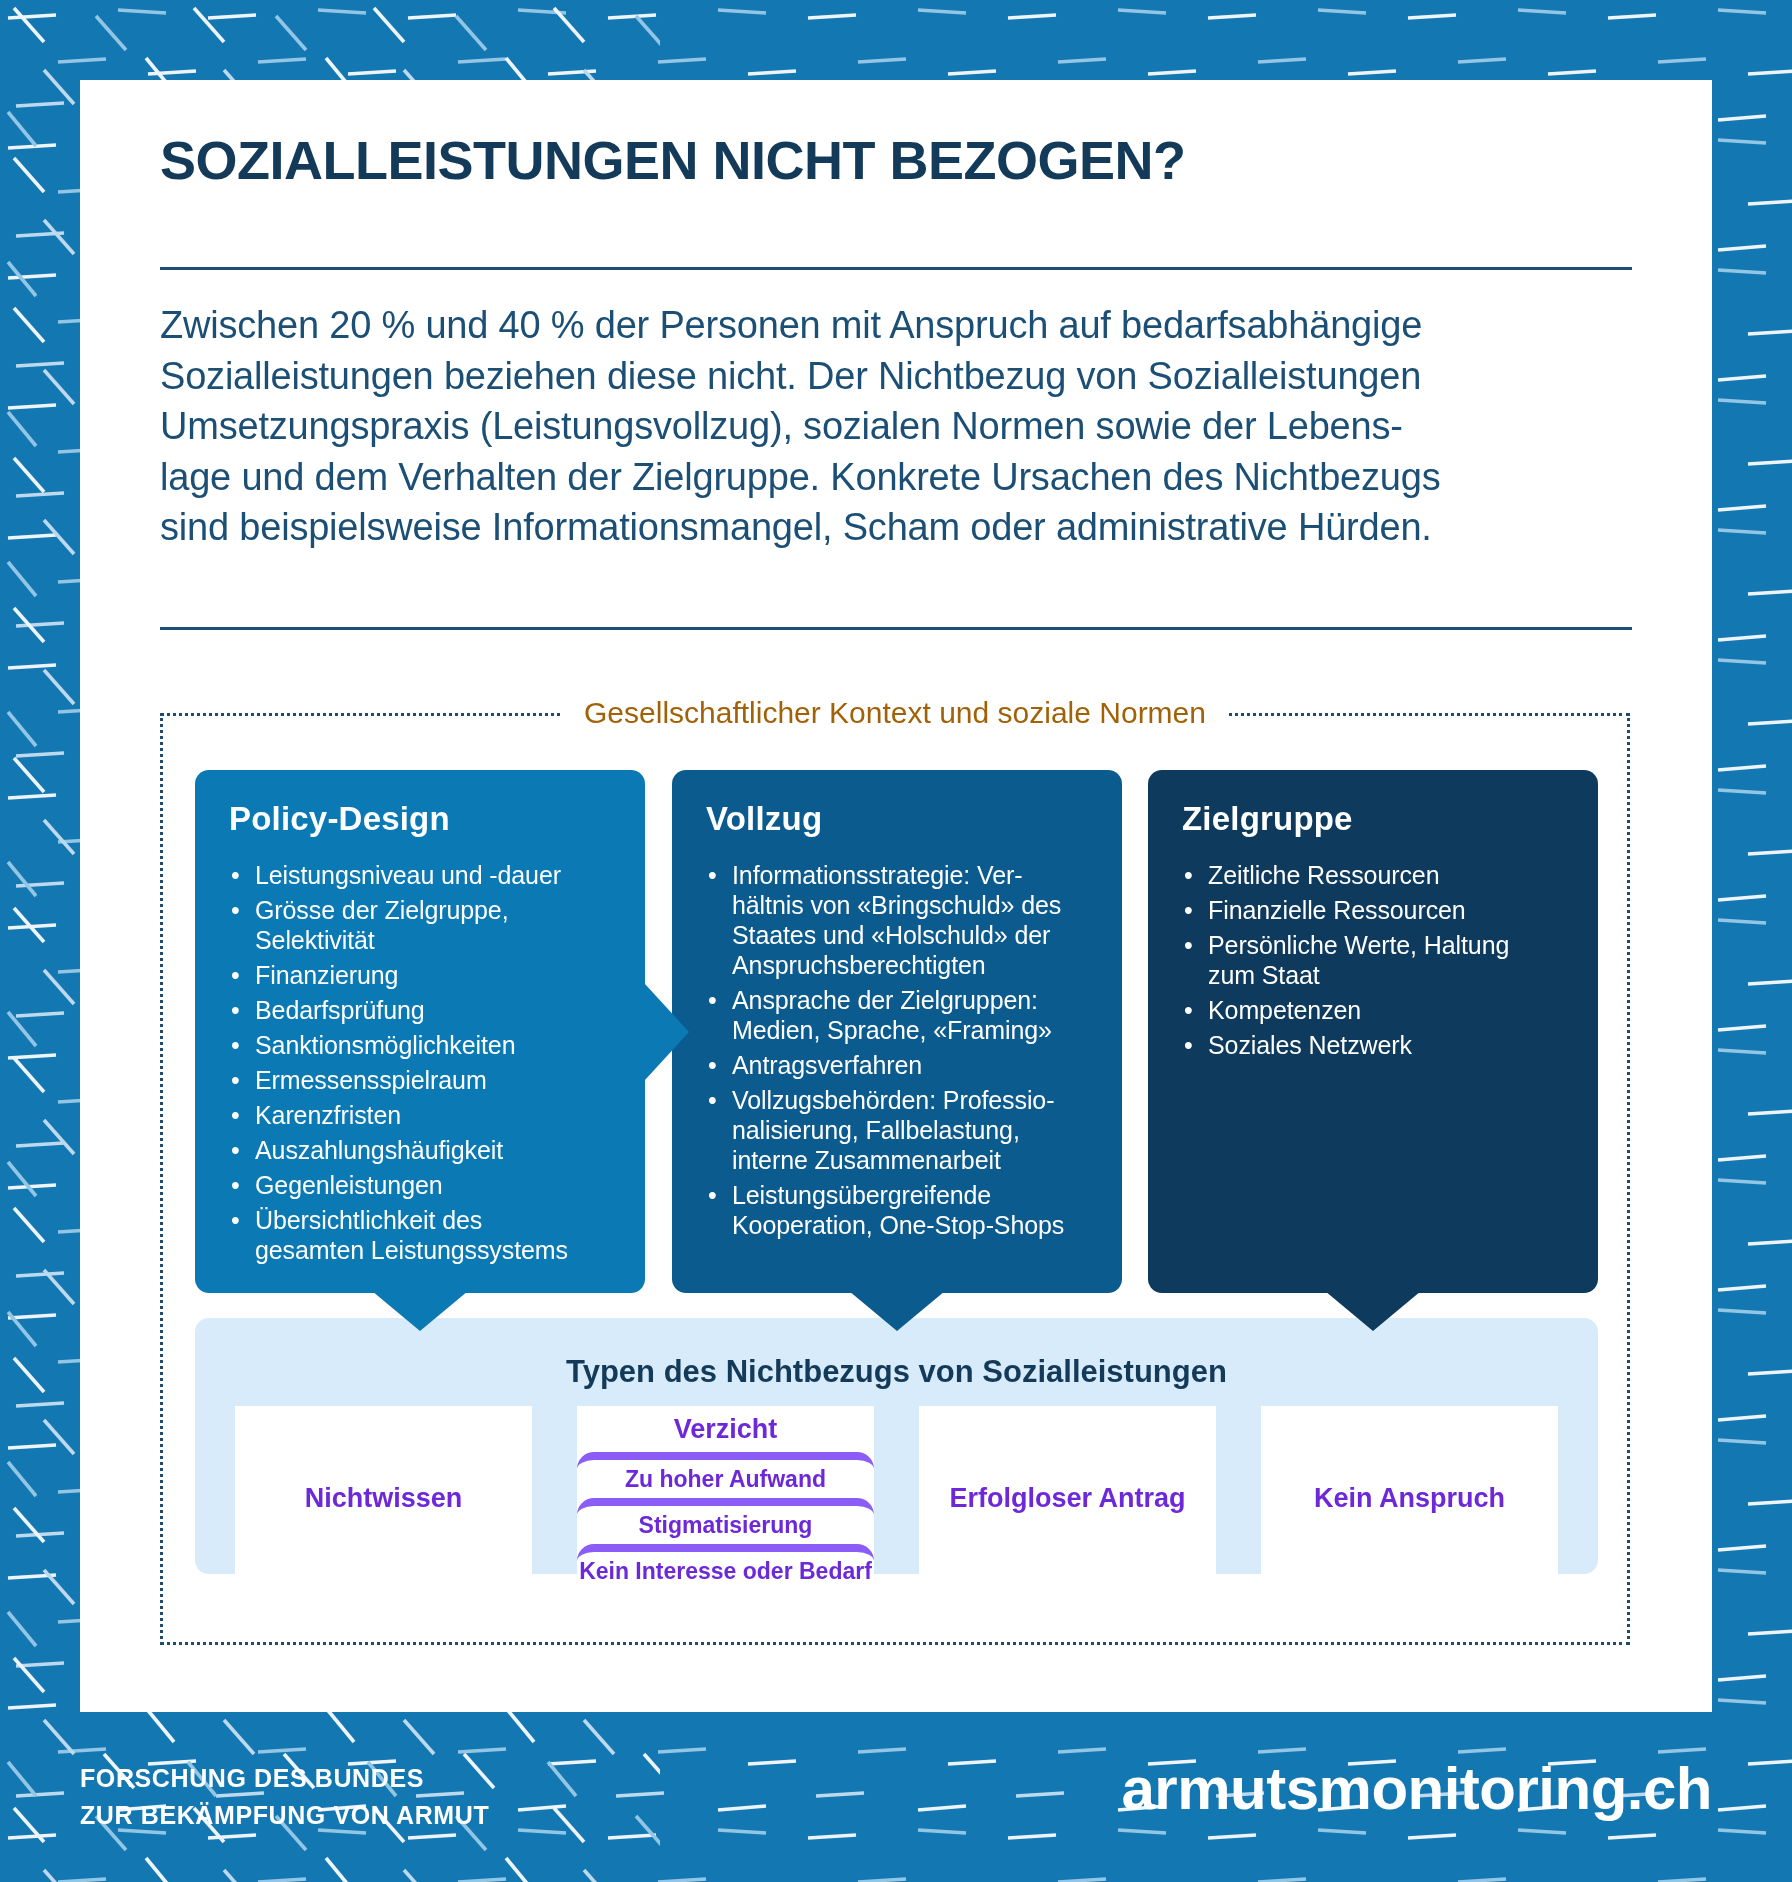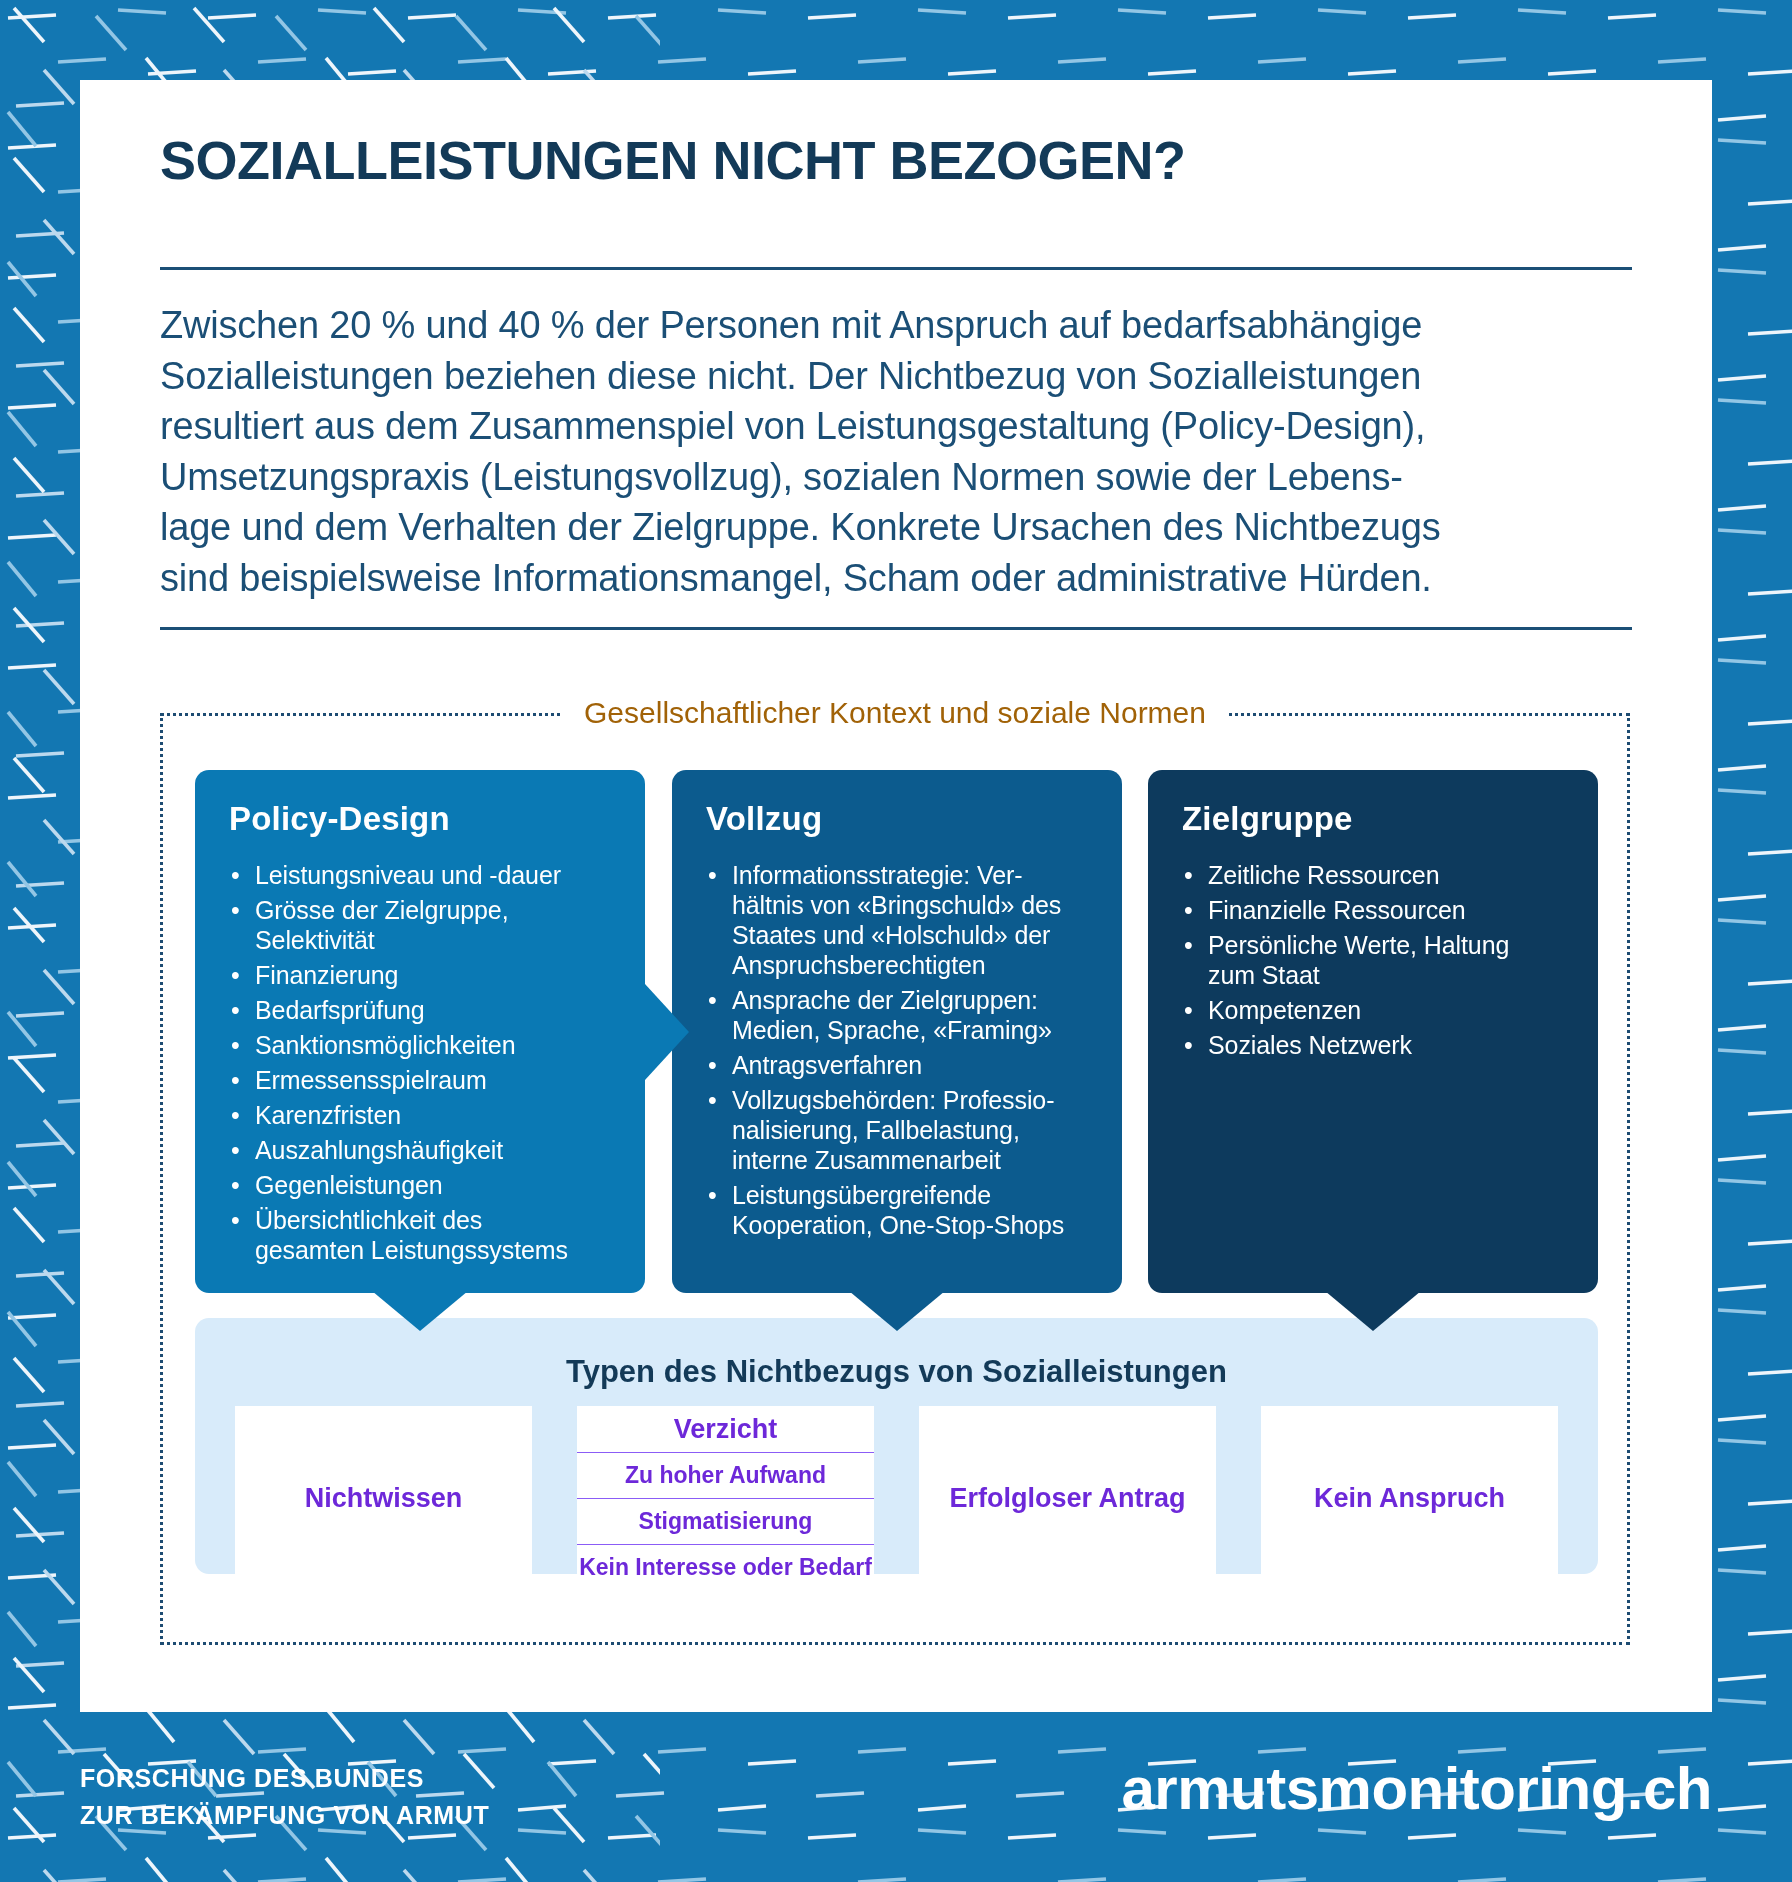--- a/index.html
+++ b/index.html
@@ -42,21 +42,21 @@
     border-left:44px solid #0a79b4;z-index:3;}
 
   .types-panel{position:absolute;left:32px;top:602px;width:1403px;height:256px;
     background:#d8ebfa;border-radius:14px;z-index:1;}
   .types-title{margin:36px 0 0 0;text-align:center;font-size:31px;font-weight:bold;color:#133a58;}
   .types-row{position:absolute;left:40px;right:40px;top:88px;height:184px;display:flex;gap:45px;}
   .type-box{flex:1;background:#ffffff;display:flex;align-items:center;justify-content:center;
     font-size:27px;font-weight:bold;color:#6d28d9;text-align:center;}
   .type-box.split{flex-direction:column;align-items:stretch;justify-content:flex-start;}
   .split .cell{display:flex;align-items:center;justify-content:center;height:46px;box-sizing:border-box;}
-  .split .cell + .cell{border-top:1px solid #8b5cf6;}
+  .split .cell + .cell{border-top:8px solid #8b5cf6;border-radius:17px;}
   .split .cell.head{font-size:27px;}
   .split .cell.sub{font-size:23px;}
 
   .footer-left{position:absolute;left:80px;top:1760px;color:#ffffff;
     font-size:25px;font-weight:bold;line-height:37px;letter-spacing:0.6px;}
   .site{position:absolute;right:80px;top:1754px;color:#ffffff;
     font-size:60px;font-weight:bold;letter-spacing:-0.5px;text-decoration:none;}
 </style>
 </head>
 <body>
@@ -88,21 +88,20 @@
 
   <h1 class="title">
     <div>SOZIALLEISTUNGEN NICHT BEZOGEN?</div>
   </h1>
 
   <div class="rule rule-1"></div>
 
   <div class="intro">
     <div>Zwischen 20 % und 40 % der Personen mit Anspruch auf bedarfsabhängige</div>
     <div>Sozialleistungen beziehen diese nicht. Der Nichtbezug von Sozialleistungen</div>
-    <div>resultiert aus dem Zusammenspiel von Leistungsgestaltung (Policy-Design),</div>
     <div>Umsetzungspraxis (Leistungsvollzug), sozialen Normen sowie der Lebens-</div>
     <div>lage und dem Verhalten der Zielgruppe. Konkrete Ursachen des Nichtbezugs</div>
     <div>sind beispielsweise Informationsmangel, Scham oder administrative Hürden.</div>
   </div>
 
   <div class="rule rule-2"></div>
 
   <div class="infographic">
     <span class="frame-label">Gesellschaftlicher Kontext und soziale Normen</span>
 

